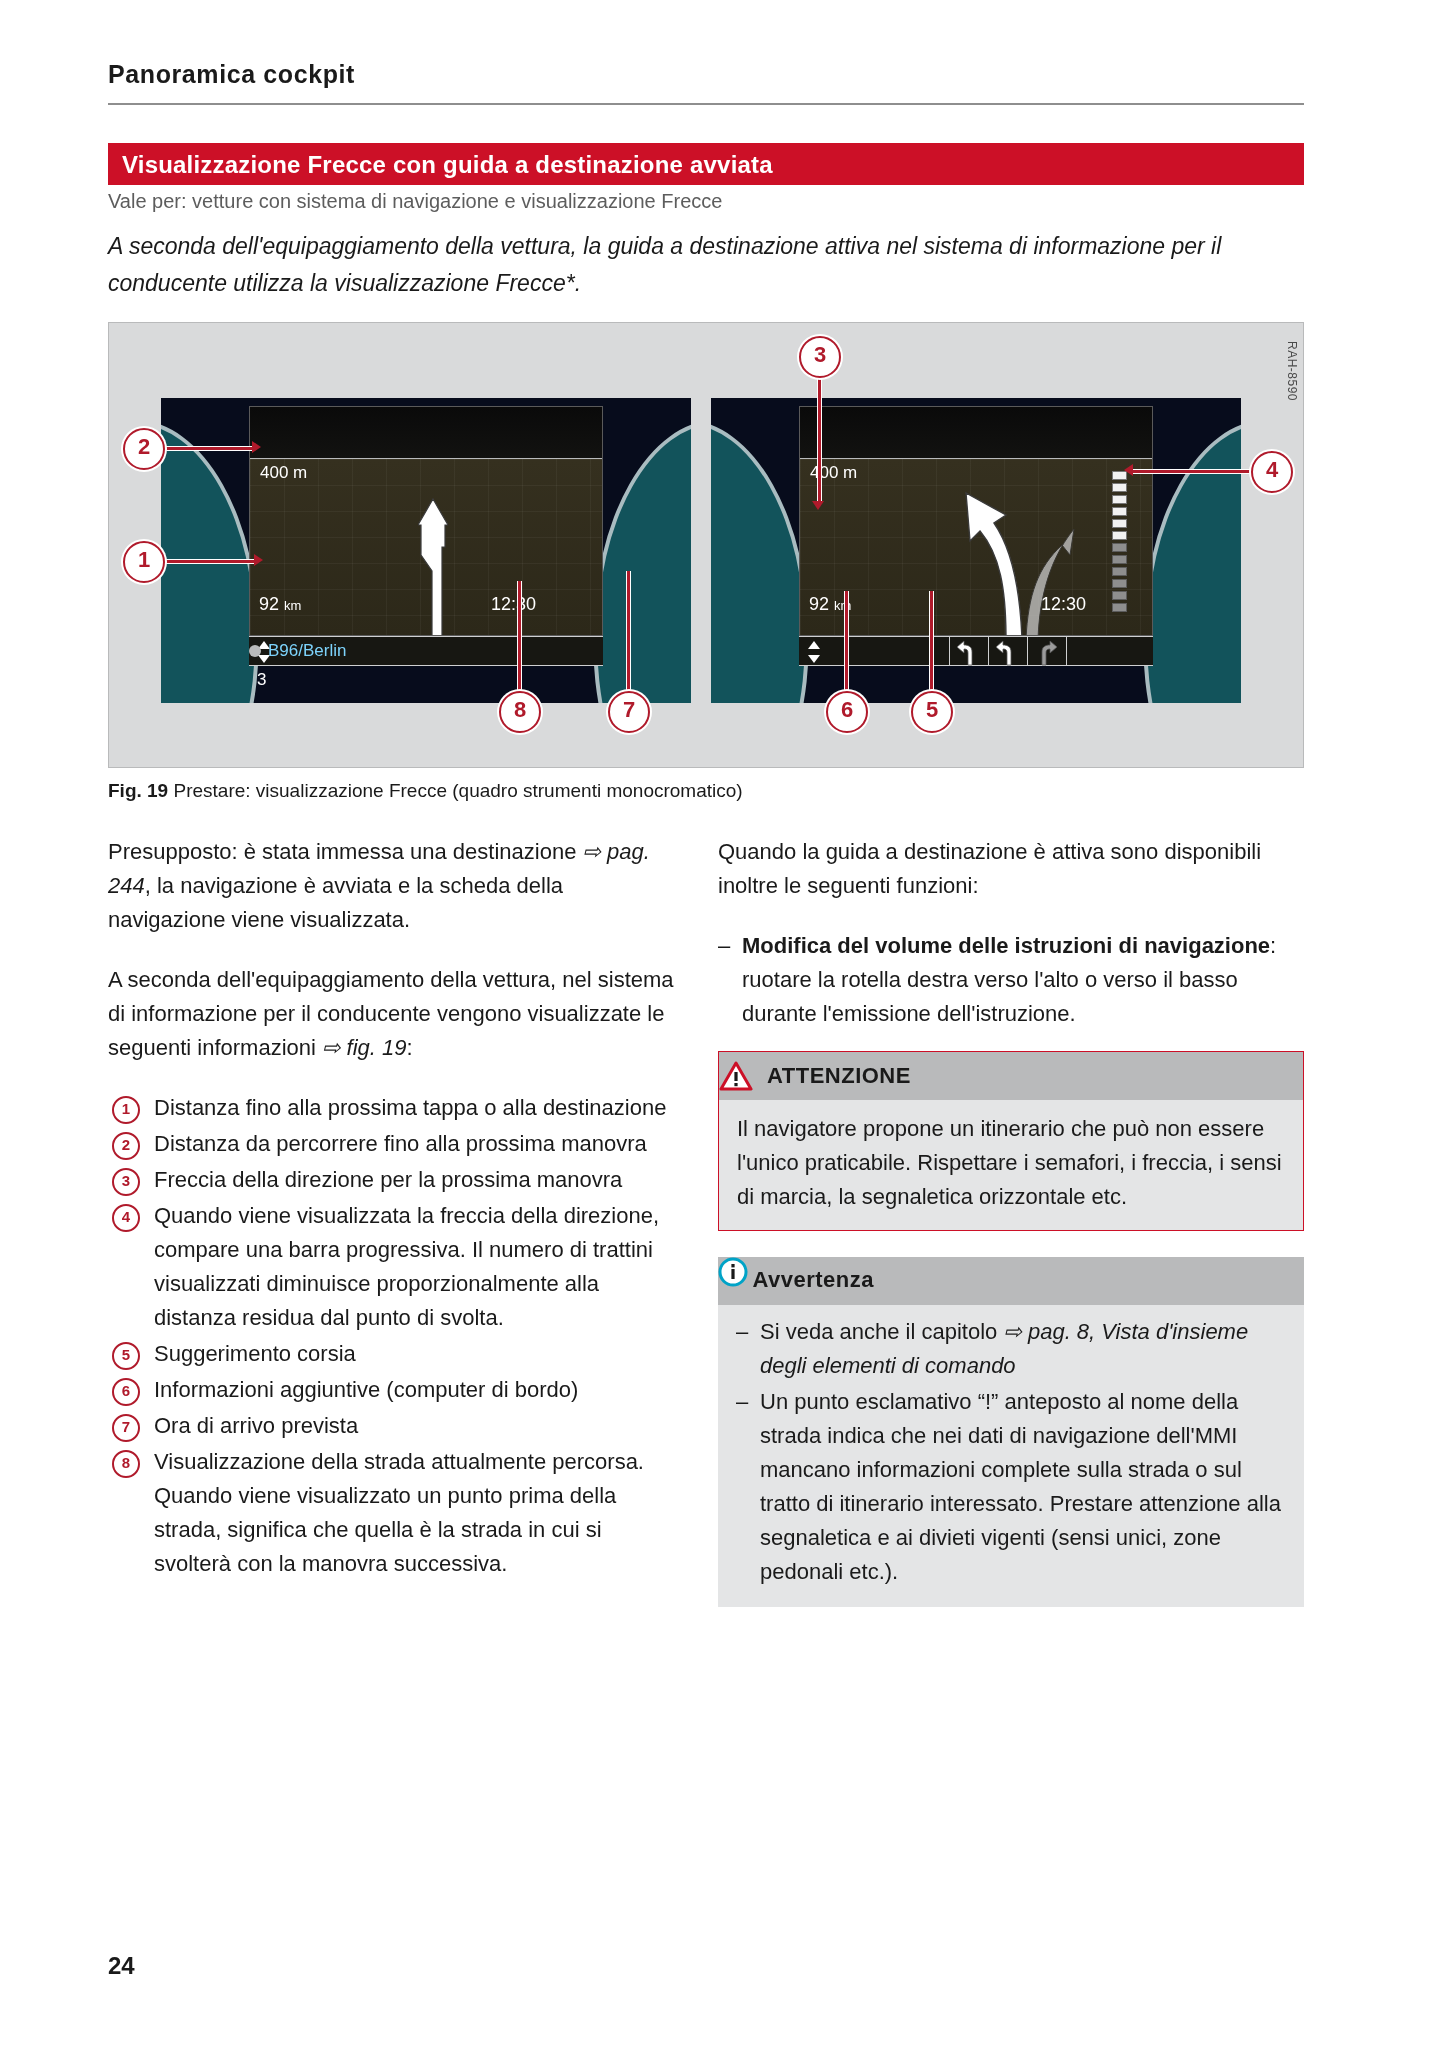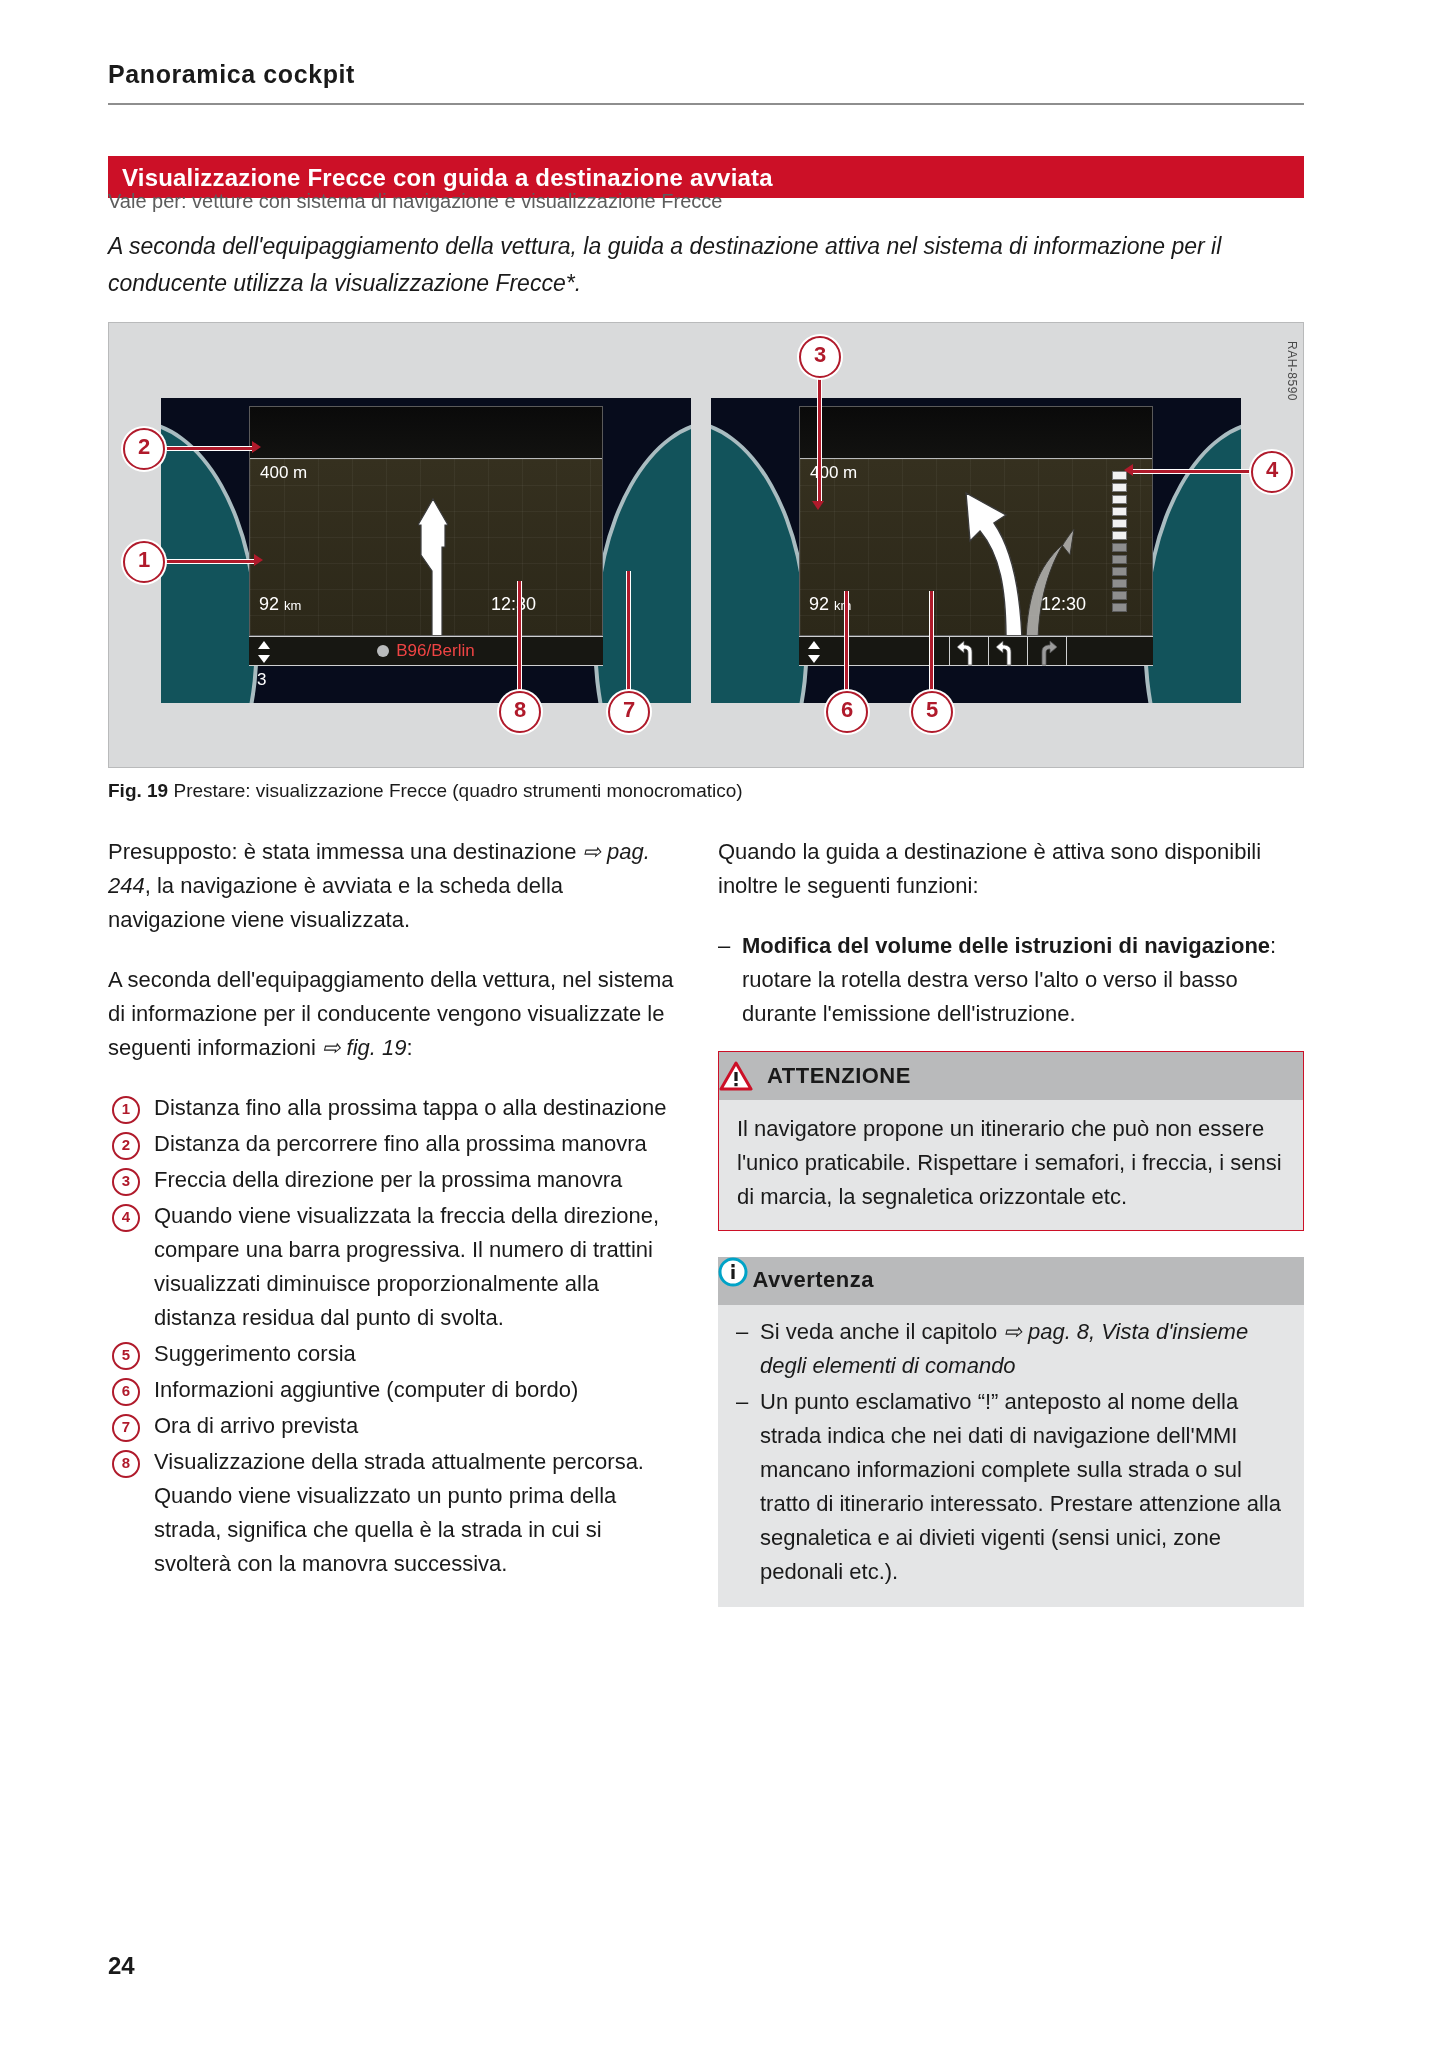--- a/index.html
+++ b/index.html
@@ -42,21 +42,20 @@
   }
 
   
   .section-bar {
     position: absolute;
     left: 108px;
     top: 143px;
     width: 1196px;
     height: 42px;
     background: #cc1027;
-    margin-top: 13px;
   }
   .section-bar span {
     position: absolute;
     left: 14px;
     top: 8px;
     font-size: 24px;
     font-weight: bold;
     color: #ffffff;
     letter-spacing: 0.2px;
   }
@@ -237,24 +236,23 @@
     width: 14px;
     height: 22px;
   }
   .roadname {
     position: absolute;
     left: 0; top: 0;
     width: 100%;
     height: 100%;
     display: flex;
     align-items: center;
-    justify-content: center;
     gap: 7px;
     font-size: 17px;
-    color: #ef4444;
+    color: #7dd3fc;
   }
   .roaddot {
     width: 12px; height: 12px;
     border-radius: 50%;
     background: #b9bbbc;
     display: inline-block;
   }
   .gear {
     position: absolute;
     left: 96px;

